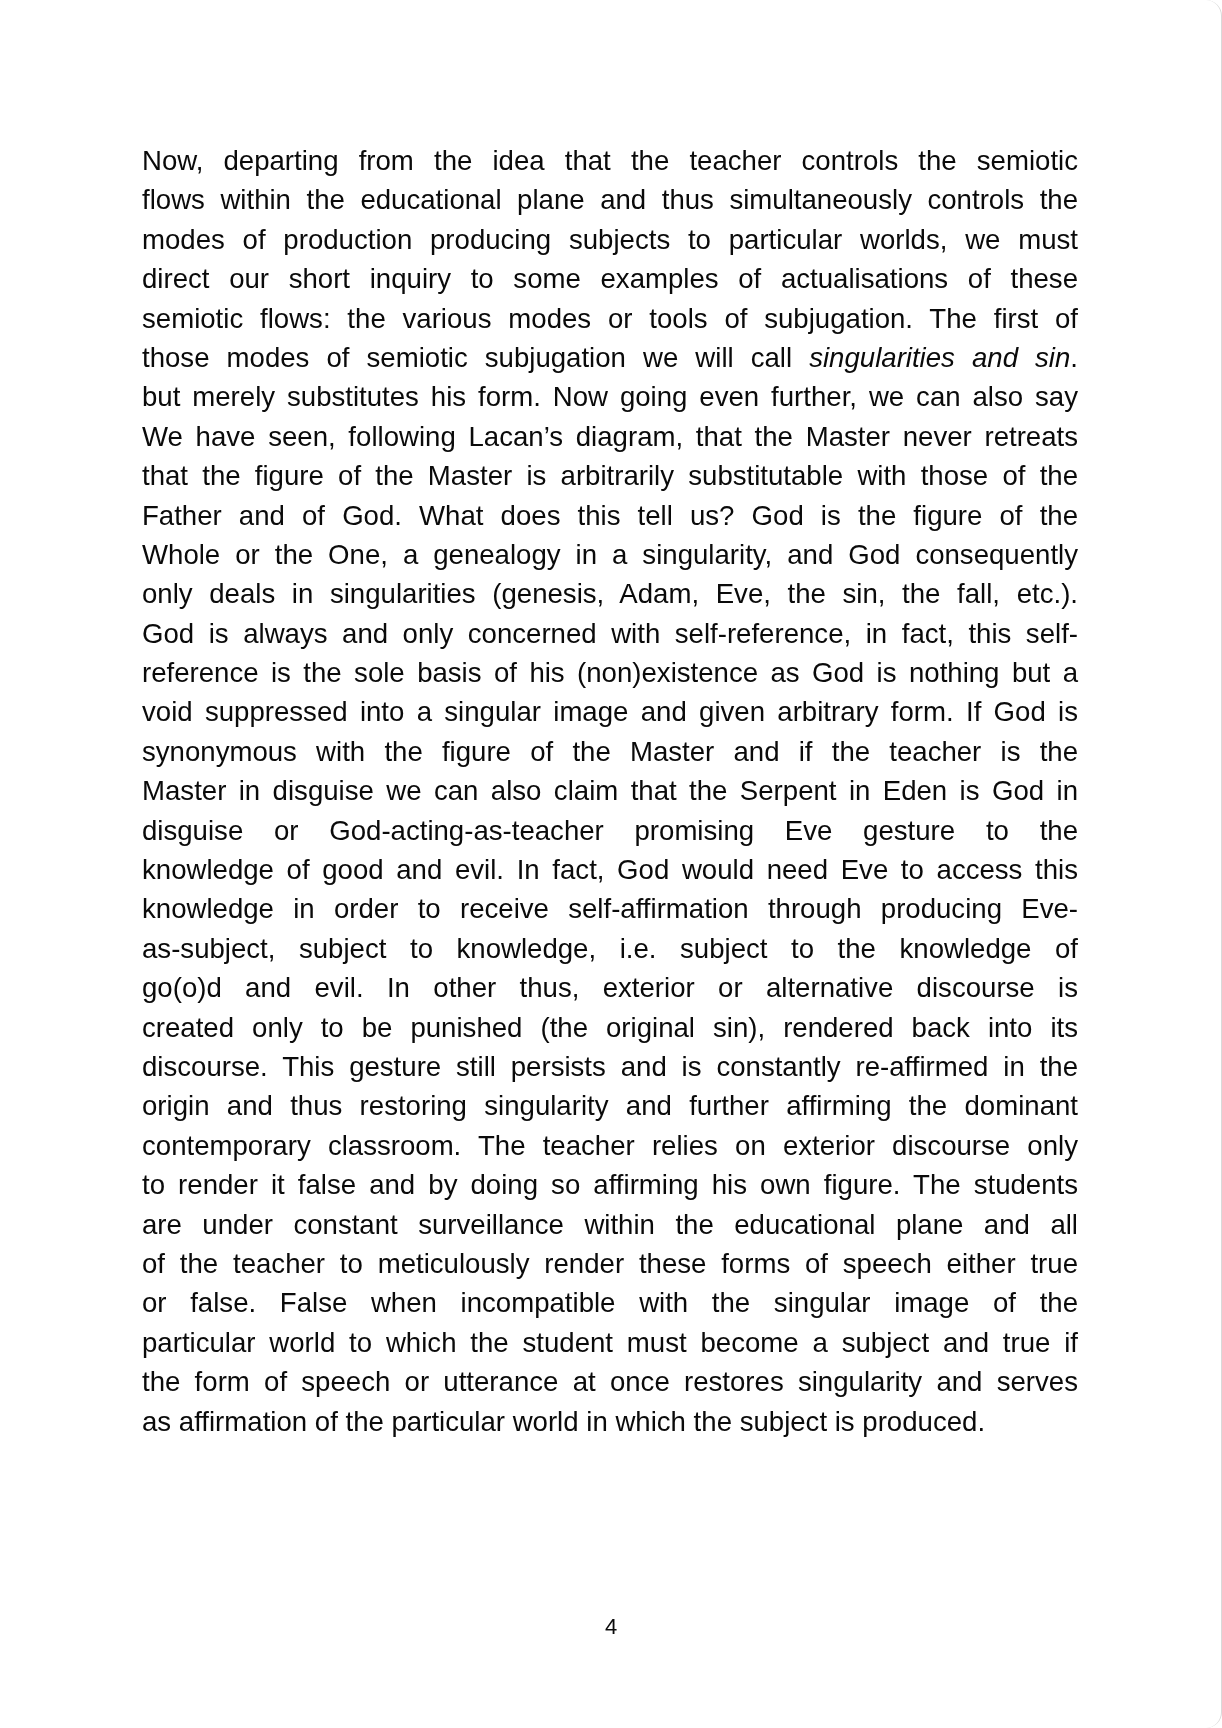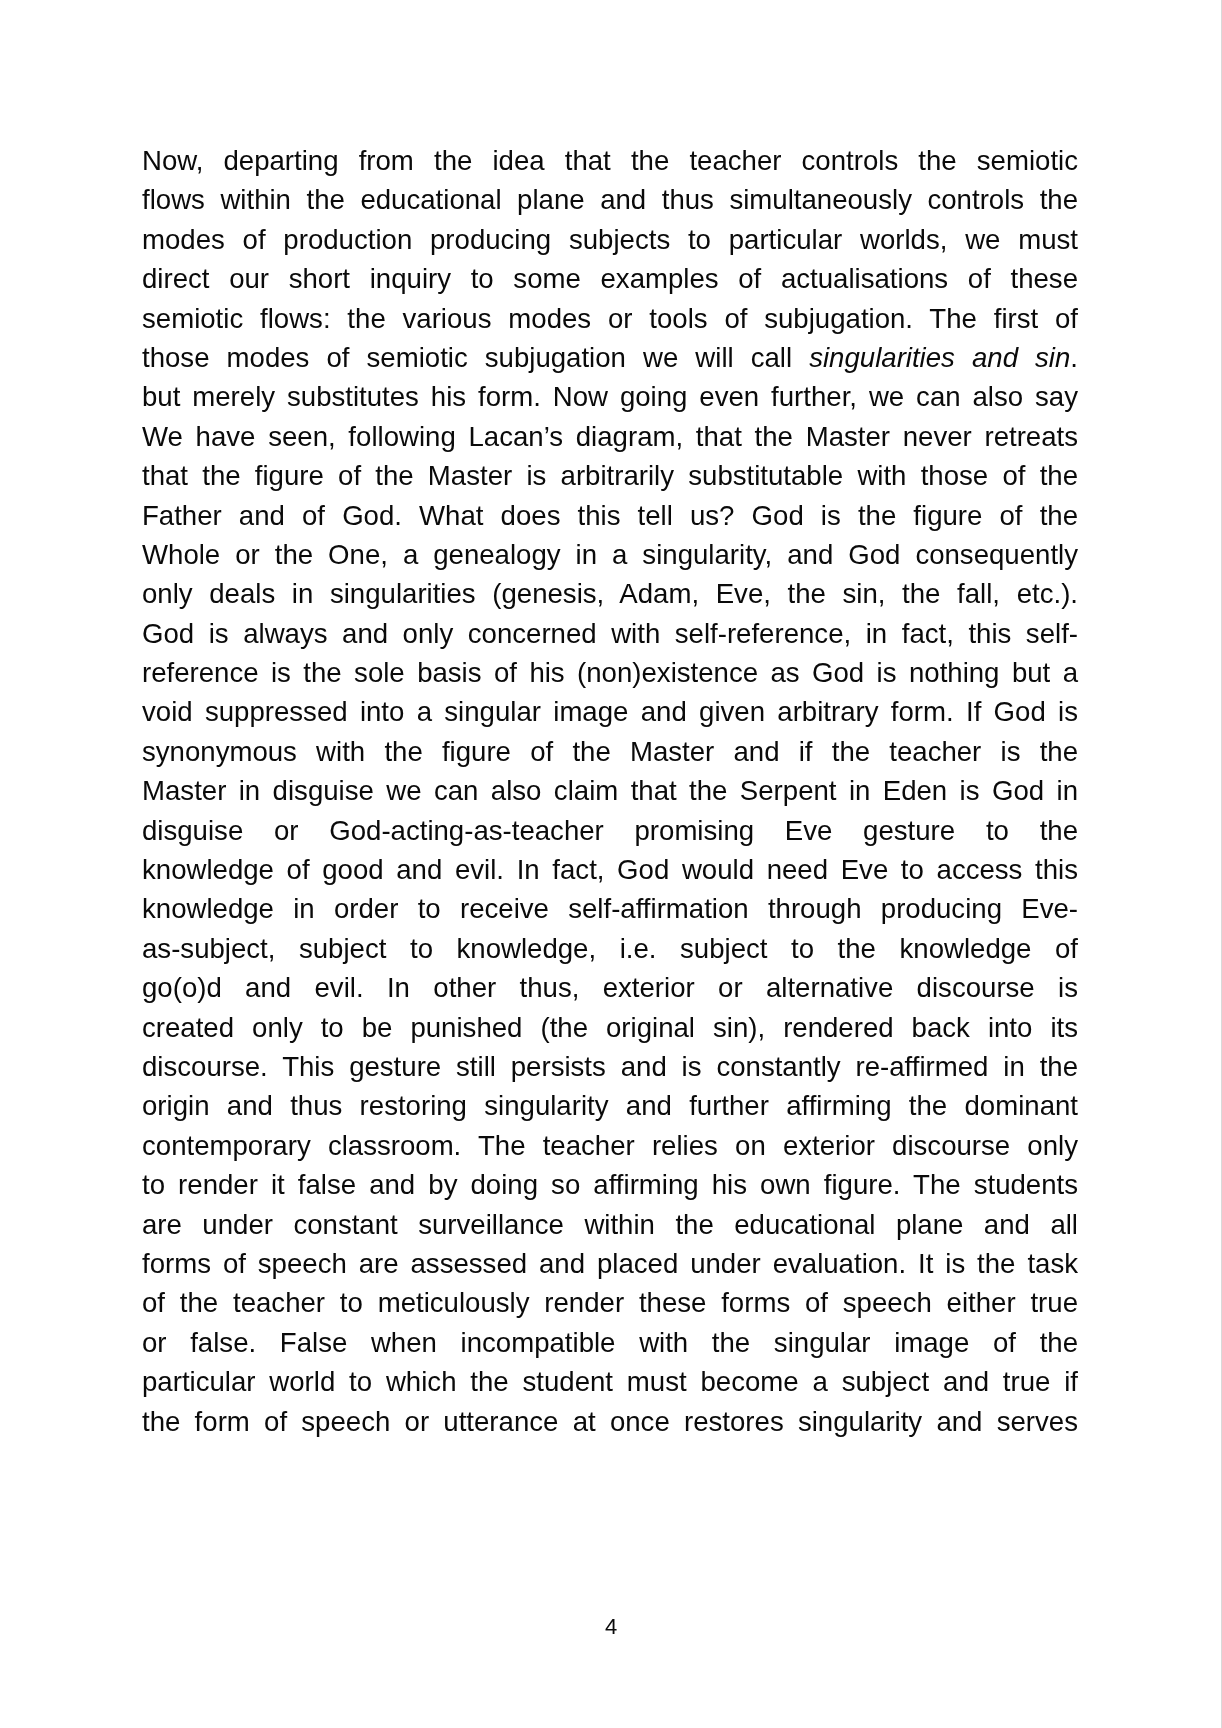--- a/index.html
+++ b/index.html
@@ -1,19 +1,19 @@
 <!DOCTYPE html>
 <html><head>
 <meta charset="utf-8">
 <style>
   html, body { margin: 0; padding: 0; background: #ffffff; }
   body { width: 1222px; height: 1728px; position: relative; overflow: hidden; }
   .page {
     position: absolute; left: 0; top: 0; width: 1221px; height: 1728px;
-    background: #ffffff; border-right: 1px solid #d9d9d9;
+    background: #ffffff; border-right: 1px solid #d9d9d9; border-radius: 16px;
   }
   .body-text {
     position: absolute; left: 142px; top: 141px; width: 936px;
     margin: 0;
     font-family: "Liberation Sans", sans-serif;
     font-size: 27.6px; line-height: 39.4px; color: #0a0a0a;
     text-align: justify;
   }
   .body-text .line { display: block; text-align: justify; text-align-last: justify; white-space: nowrap; height: 39.4px; }
   .body-text .line.last { text-align-last: left; }
@@ -51,20 +51,20 @@
       <span class="line"><span>knowledge of good and evil. In fact, God would need Eve to access this</span></span>
       <span class="line"><span>knowledge in order to receive self-affirmation through producing Eve-</span></span>
       <span class="line"><span>as-subject, subject to knowledge, i.e. subject to the knowledge of</span></span>
       <span class="line"><span>go(o)d and evil. In other thus, exterior or alternative discourse is</span></span>
       <span class="line"><span>created only to be punished (the original sin), rendered back into its</span></span>
       <span class="line"><span>discourse. This gesture still persists and is constantly re-affirmed in the</span></span>
       <span class="line"><span>origin and thus restoring singularity and further affirming the dominant</span></span>
       <span class="line"><span>contemporary classroom. The teacher relies on exterior discourse only</span></span>
       <span class="line"><span>to render it false and by doing so affirming his own figure. The students</span></span>
       <span class="line"><span>are under constant surveillance within the educational plane and all</span></span>
-      <span class="line"><span>forms of speech are assessed and placed under evaluation. It is the task</span></span>
       <span class="line"><span>of the teacher to meticulously render these forms of speech either true</span></span>
       <span class="line"><span>or false. False when incompatible with the singular image of the</span></span>
       <span class="line"><span>particular world to which the student must become a subject and true if</span></span>
       <span class="line"><span>the form of speech or utterance at once restores singularity and serves</span></span>
+      <span class="line last"><span>as affirmation of the particular world in which the subject is produced.</span></span>
     </p>
   <div class="page-number">4</div>
 </div>
 
 </body></html>

